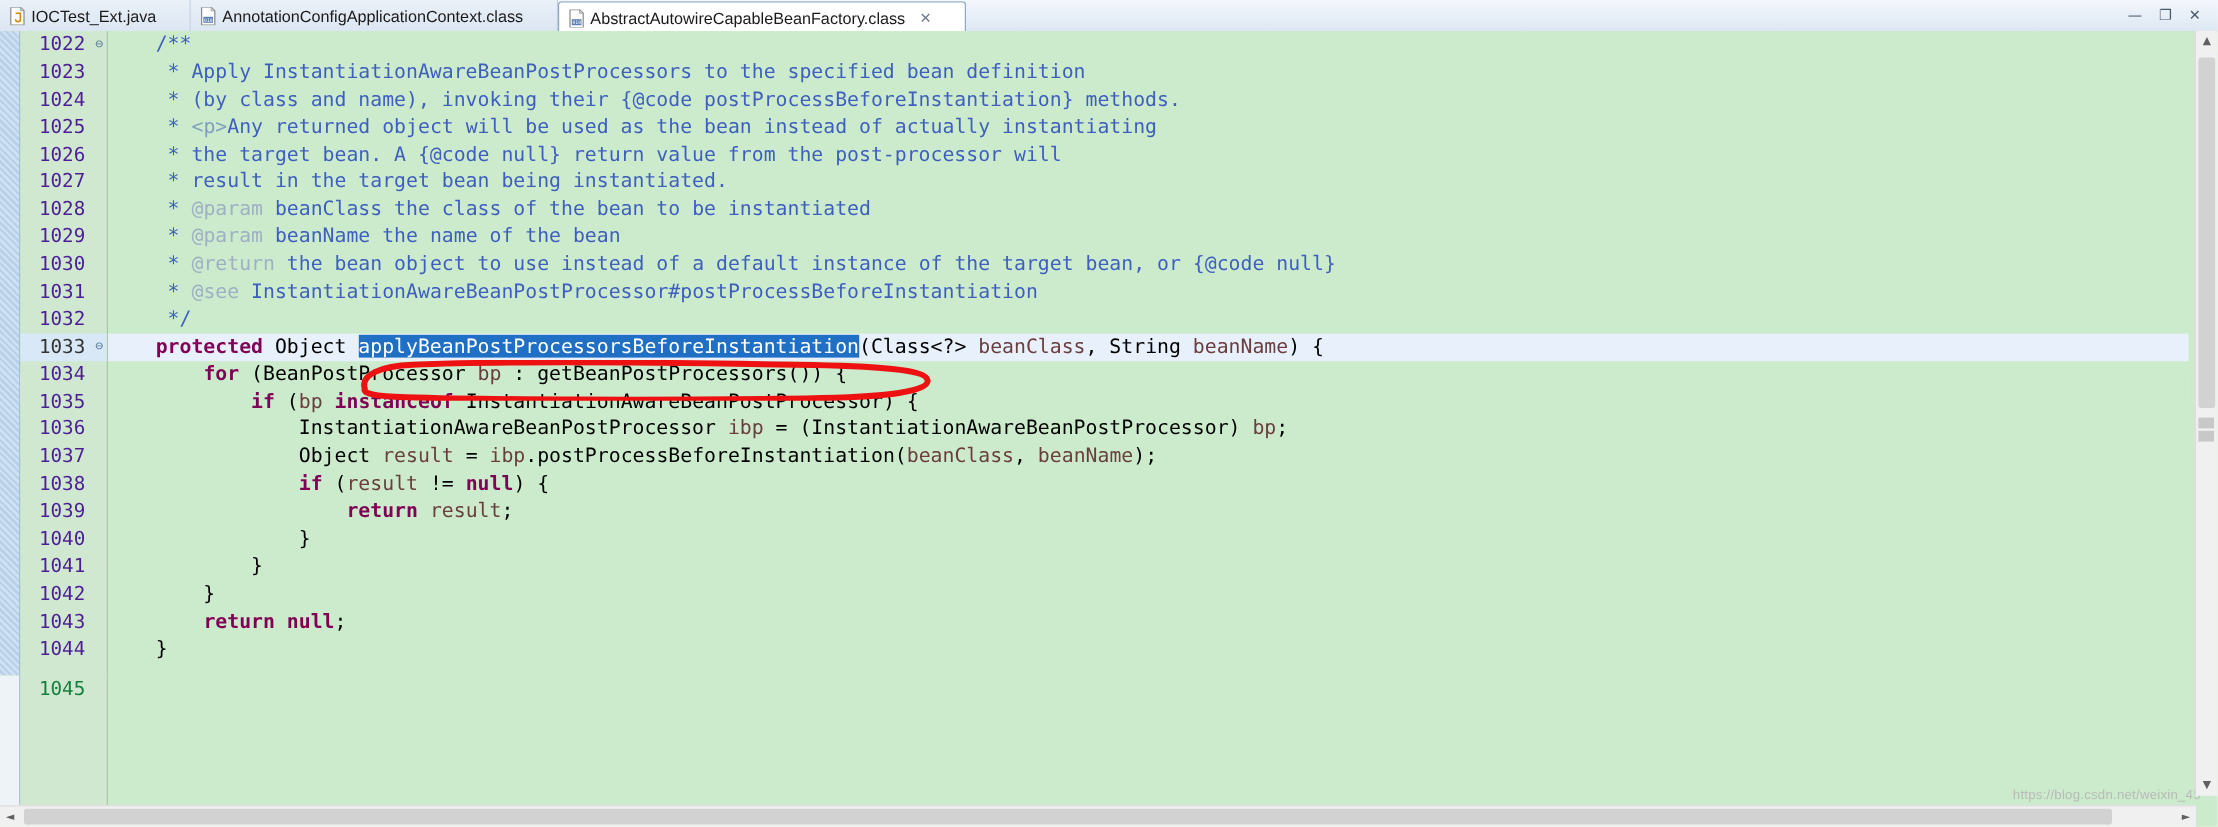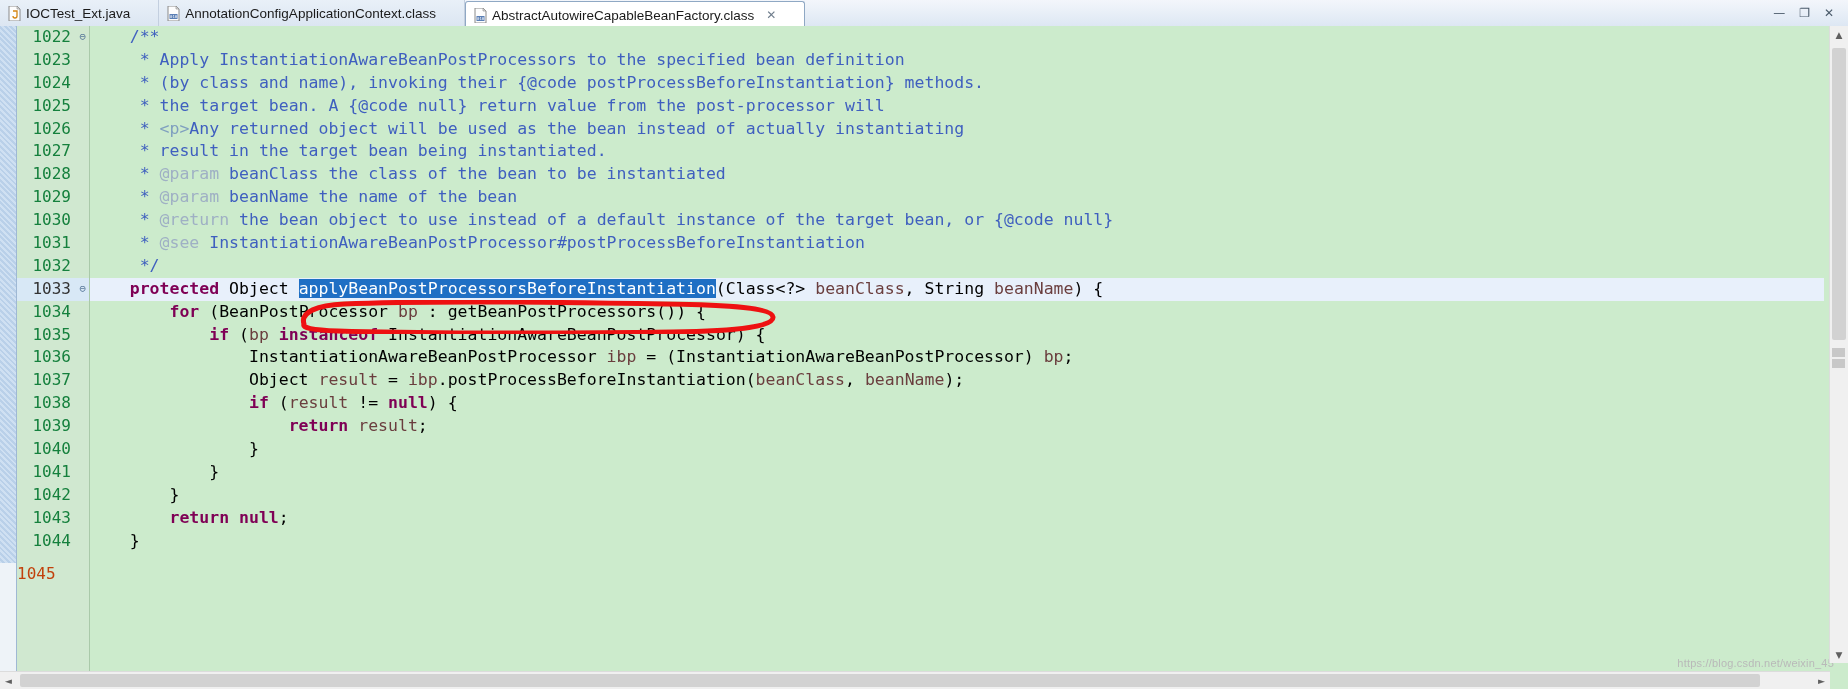--- a/index.html
+++ b/index.html
@@ -69,21 +69,21 @@
   .codearea{
     position:absolute;left:90px;top:0;right:24px;height:537px;
     background:#ccebcc;overflow:hidden;
   }
   .line{
     height:22.9px;line-height:22.9px;
     font-size:16.5px;white-space:pre;
     letter-spacing:0px;
   }
   .gutter .line{
-    text-align:right;padding-right:18px;color:#15803d;
+    text-align:right;padding-right:18px;color:#4c1d95;
     font-size:16px;position:relative;
   }
   .gutter .line.folder::after{
     content:"\2296";
     position:absolute;right:3px;top:0;font-size:11px;color:#5a7a9a;
   }
   .gutter .line.cur{background:#d8e8f6;color:#333;}
   .codearea .line.cur{
     background:#e8f0fb;
     box-shadow:0 0 0 0 transparent;
@@ -144,22 +144,22 @@
   .bottomstrip .markerpad{
     position:absolute;left:0;top:0;width:16px;height:109px;
     background:#eef3f8;border-right:1px solid #9fb8d4;
   }
   .bottomstrip .gutterpad{
     position:absolute;left:17px;top:0;width:72px;height:109px;
     background:#d0e8d0;border-right:1px solid #a9c9a9;
   }
   .bottomstrip .lastline{
     position:absolute;left:17px;top:0;width:72px;height:22.9px;
-    padding-right:18px;box-sizing:border-box;
-    color:#c2410c;font-size:16px;line-height:22.9px;
+    text-align:right;padding-right:18px;box-sizing:border-box;
+    color:#15803d;font-size:16px;line-height:22.9px;
   }
 
   
   .oval{
     position:absolute;left:292px;top:274px;width:486px;height:34px;
     pointer-events:none;
   }
   
   .watermark{
     position:absolute;right:14px;bottom:20px;
@@ -248,22 +248,22 @@
       <div class="line">1042</div>
       <div class="line">1043</div>
       <div class="line">1044</div>
     </div>
 
     <div class="codearea">
 
       <div class="line"><span class="jdoc">    /**</span></div>
       <div class="line"><span class="jdoc">     * Apply InstantiationAwareBeanPostProcessors to the specified bean definition</span></div>
       <div class="line"><span class="jdoc">     * (by class and name), invoking their {@code postProcessBeforeInstantiation} methods.</span></div>
+      <div class="line"><span class="jdoc">     * </span><span class="jdochtml">&lt;p&gt;</span><span class="jdoc">Any returned object will be used as the bean instead of actually instantiating</span></div>
       <div class="line"><span class="jdoc">     * the target bean. A {@code null} return value from the post-processor will</span></div>
-      <div class="line"><span class="jdoc">     * </span><span class="jdochtml">&lt;p&gt;</span><span class="jdoc">Any returned object will be used as the bean instead of actually instantiating</span></div>
       <div class="line"><span class="jdoc">     * result in the target bean being instantiated.</span></div>
       <div class="line"><span class="jdoc">     * </span><span class="jdoctag">@param</span><span class="jdoc"> beanClass the class of the bean to be instantiated</span></div>
       <div class="line"><span class="jdoc">     * </span><span class="jdoctag">@param</span><span class="jdoc"> beanName the name of the bean</span></div>
       <div class="line"><span class="jdoc">     * </span><span class="jdoctag">@return</span><span class="jdoc"> the bean object to use instead of a default instance of the target bean, or {@code null}</span></div>
       <div class="line"><span class="jdoc">     * </span><span class="jdoctag">@see</span><span class="jdoc"> InstantiationAwareBeanPostProcessor#postProcessBeforeInstantiation</span></div>
       <div class="line"><span class="jdoc">     */</span></div>
 
       <div class="line cur"><span class="kw">    protected</span><span class="plain"> Object </span><span class="sel">applyBeanPostProcessorsBeforeInstantiation</span><span class="plain">(Class&lt;?&gt; </span><span class="param">beanClass</span><span class="plain">, String </span><span class="param">beanName</span><span class="plain">) {</span></div>
 
       <div class="line"><span class="plain">        </span><span class="kw">for</span><span class="plain"> (BeanPostProcessor </span><span class="param">bp</span><span class="plain"> : getBeanPostProcessors()) {</span></div>

